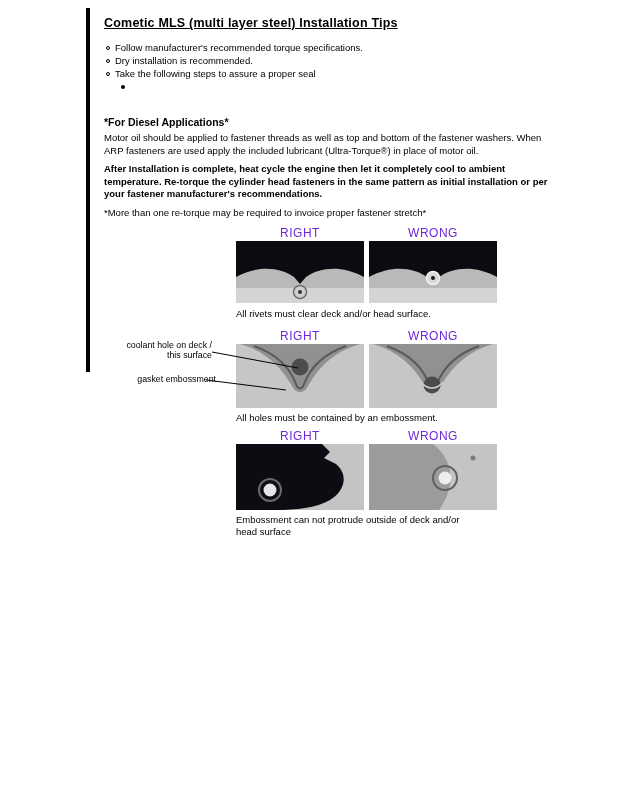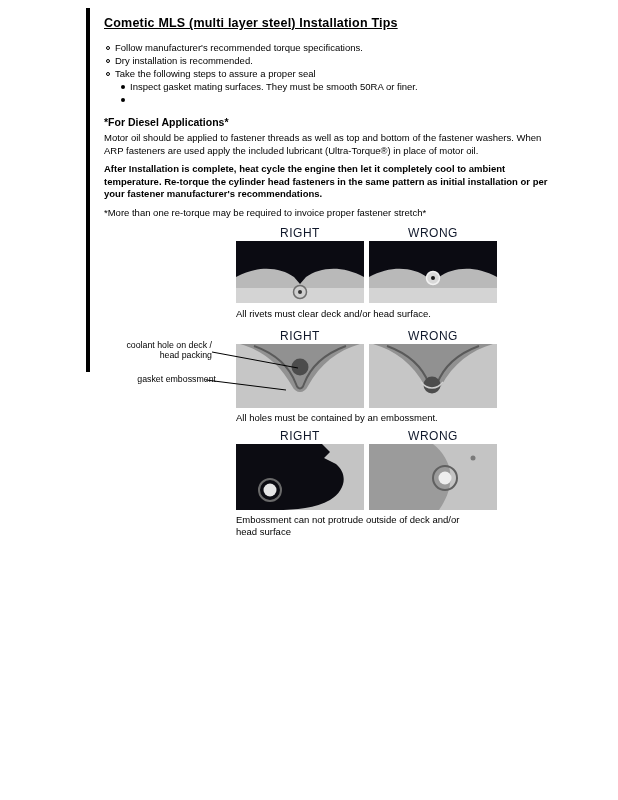--- a/index.html
+++ b/index.html
@@ -65,21 +65,21 @@
   }
   .p1 { top: 132px; }
   .p2 { top: 163px; font-weight: bold; }
   .note { top: 207px; }
 
   .dg-label {
     position: absolute;
     width: 128px;
     text-align: center;
     font-size: 12px;
-    color: #0f172a;
+    color: #6d28d9;
     letter-spacing: 0.5px;
   }
   .panel {
     position: absolute;
     width: 128px;
   }
   .panel svg { display: block; width: 128px; }
   .caption {
     position: absolute;
     left: 236px;
@@ -133,24 +133,20 @@
       <span class="circ"></span>
       <span>Follow manufacturer's recommended torque specifications.</span>
     </div>
     <div class="b-line">
       <span class="circ"></span>
       <span>Dry installation is recommended.</span>
     </div>
     <div class="b-line">
       <span class="circ"></span>
       <span>Take the following steps to assure a proper seal</span>
-    </div>
-    <div class="b-line sub">
-      <span class="dot"></span>
-      <span>Inspect gasket mating surfaces.  They must be smooth 50RA or finer.</span>
     </div>
     <div class="b-line sub">
       <span class="dot"></span>
     </div>
   </div>
 
   <div class="diesel-heading">*For Diesel Applications*</div>
   <p class="body-p p1">Motor oil should be applied to fastener threads as well as top and bottom of the fastener washers. When ARP fasteners are used apply the included lubricant (Ultra-Torque®) in place of motor oil.</p>
   <p class="body-p p2">After Installation is complete, heat cycle the engine then let it completely cool to ambient temperature. Re-torque the cylinder head fasteners in the same pattern as initial installation or per your fastener manufacturer's recommendations.</p>
   <p class="body-p note">*More than one re-torque may be required to invoice proper fastener stretch*</p>
@@ -174,21 +170,21 @@
       <path d="M0,0 H128 V36 C106,24 84,26 70,36 L64,43 L58,36 C44,26 22,24 0,36 Z" fill="#0b0b12"></path>
       <circle cx="64" cy="37" r="6.5" fill="#d9d9d9" stroke="#f2f2f2" stroke-width="1.5"></circle>
       <circle cx="64" cy="37" r="2" fill="#1a1a1a"></circle>
     </svg>
   </div>
   <div class="caption" style="top:308px;">All rivets must clear deck and/or head surface.</div>
 
   <div class="dg-label" style="left:236px; top:329px;">RIGHT</div>
   <div class="dg-label" style="left:369px; top:329px;">WRONG</div>
 
-  <div class="ann ann-coolant">coolant hole on deck / head packing</div>
+  <div class="ann ann-coolant">coolant hole on deck / this surface</div>
   <div class="ann ann-emboss">gasket embossment</div>
   <svg class="pointer-svg" viewBox="0 0 102 52">
     <line x1="12" y1="8" x2="98" y2="24" stroke="#000" stroke-width="1"></line>
     <line x1="6" y1="36" x2="86" y2="46" stroke="#000" stroke-width="1"></line>
   </svg>
 
   <div class="panel" style="left:236px; top:344px;">
     <svg viewBox="0 0 128 64" width="128" height="64">
       <rect width="128" height="64" fill="#c6c6c6"></rect>
       <path d="M4,0 H124 C102,6 84,20 72,42 C68,50 60,50 56,42 C44,20 26,6 4,0 Z" fill="#919191"></path>

